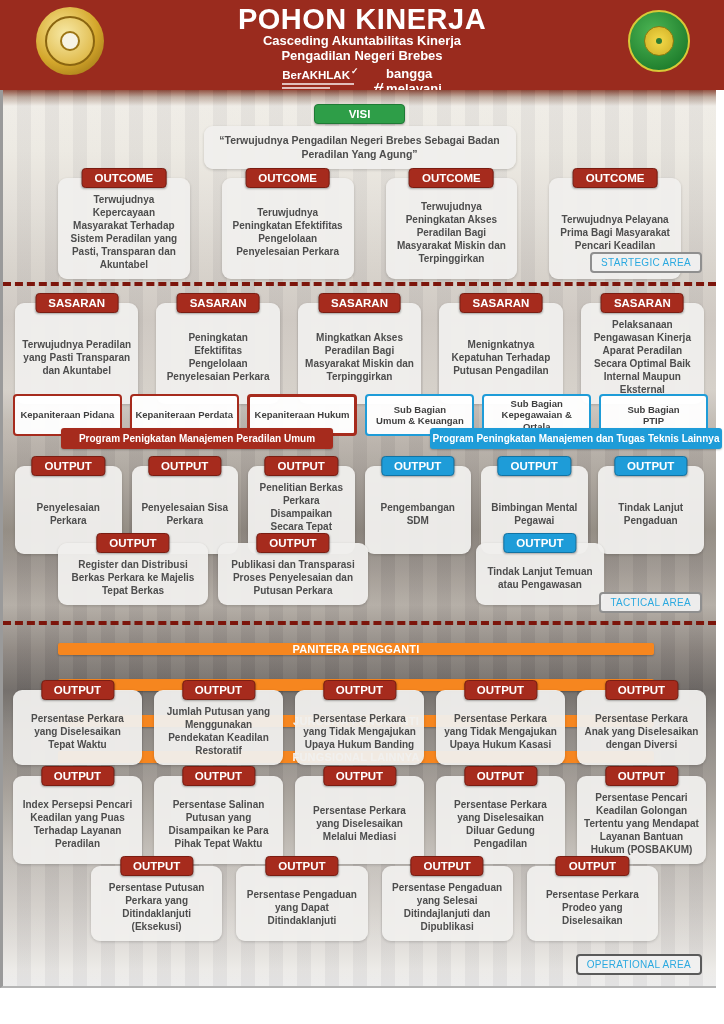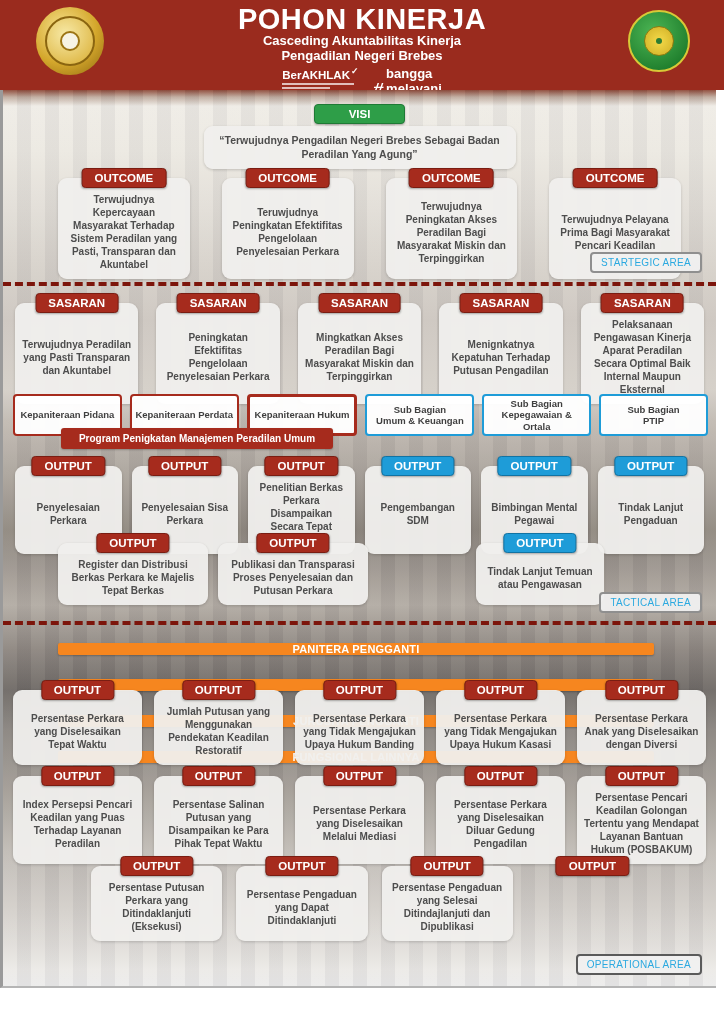--- a/index.html
+++ b/index.html
@@ -189,20 +189,21 @@
         <div class="dbox red thick">Kepaniteraan Hukum</div>
         <div class="dbox blue">Sub Bagian
 Umum &amp; Keuangan</div>
         <div class="dbox blue">Sub Bagian
 Kepegawaian &amp; Ortala</div>
         <div class="dbox blue">Sub Bagian
 PTIP</div>
       </div>
 
     <div class="bar red">Program Penigkatan Manajemen Peradilan Umum</div>
+    <div class="bar blue">Program Peningkatan Manajemen dan Tugas Teknis Lainnya</div>
 
     <div class="crow row-out1">
         <div class="card red">
           <div class="pill red">OUTPUT</div>
           <div class="cbox">Penyelesaian Perkara</div>
         </div>
         <div class="card red">
           <div class="pill red">OUTPUT</div>
           <div class="cbox">Penyelesaian Sisa Perkara</div>
         </div>
@@ -300,18 +301,19 @@
         <div class="card red">
           <div class="pill red">OUTPUT</div>
           <div class="cbox">Persentase Pengaduan yang Dapat Ditindaklanjuti</div>
         </div>
         <div class="card red">
           <div class="pill red">OUTPUT</div>
           <div class="cbox">Persentase Pengaduan yang Selesai Ditindajlanjuti dan Dipublikasi</div>
         </div>
         <div class="card red">
           <div class="pill red">OUTPUT</div>
+          <div class="cbox">Persentase Perkara Prodeo yang Diselesaikan</div>
         </div>
       </div>
 
     <div class="badge b-operational">OPERATIONAL AREA</div>
   </div>
 </div>
 
 </body></html>

